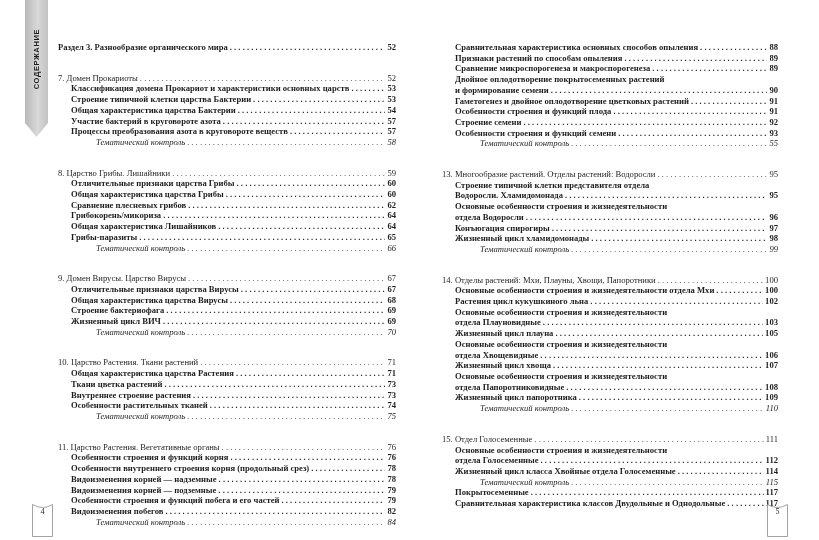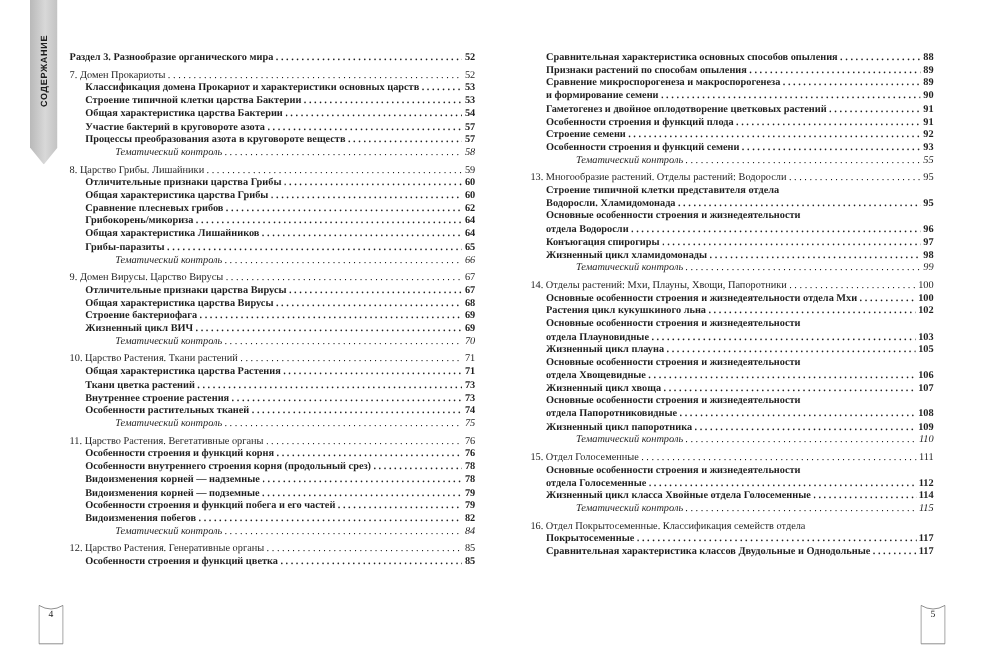--- a/index.html
+++ b/index.html
@@ -43,21 +43,21 @@
   }
   .toc-col.left  { left: 58px;  width: 338px; }
   .toc-col.right { left: 442px; width: 336px; }
 
   .row {
     display: flex;
     align-items: baseline;
     line-height: 10.7px;
     font-size: 8.6px;
   }
-  .row.gap { margin-top: 4px; }
+  .row.gap { margin-top: 20px; }
   .row.h { font-weight: bold; justify-content: flex-end; }
   .row.n, .row.nw { padding-left: 0; }
   .row.s, .row.w { padding-left: 13px; font-weight: bold; }
   .row.c { padding-left: 38px; font-style: italic; }
   .txt { white-space: nowrap; }
   .dots {
     flex: 1 1 auto;
     overflow: hidden;
     white-space: nowrap;
     margin: 0 2px;
@@ -292,20 +292,23 @@
     <div class="row s">
       <span class="txt">Признаки растений по способам опыления</span>
       <span class="dots"></span>
       <span class="pg">89</span>
     </div>
     <div class="row s">
       <span class="txt">Сравнение микроспорогенеза и макроспорогенеза</span>
       <span class="dots"></span>
       <span class="pg">89</span>
     </div>
+    <div class="row w">
+      <span class="txt">Двойное оплодотворение покрытосеменных растений</span>
+    </div>
     <div class="row s">
       <span class="txt">и формирование семени</span>
       <span class="dots"></span>
       <span class="pg">90</span>
     </div>
     <div class="row s">
       <span class="txt">Гаметогенез и двойное оплодотворение цветковых растений</span>
       <span class="dots"></span>
       <span class="pg">91</span>
     </div>
@@ -439,23 +442,20 @@
     </div>
     <div class="row s">
       <span class="txt">Жизненный цикл класса Хвойные отдела Голосеменные</span>
       <span class="dots"></span>
       <span class="pg">114</span>
     </div>
     <div class="row c">
       <span class="txt">Тематический контроль</span>
       <span class="dots"></span>
       <span class="pg">115</span>
-    </div>
-    <div class="row nw gap">
-      <span class="txt">16. Отдел Покрытосеменные. Классификация семейств отдела</span>
     </div>
     <div class="row s">
       <span class="txt">Покрытосеменные</span>
       <span class="dots"></span>
       <span class="pg">117</span>
     </div>
     <div class="row s">
       <span class="txt">Сравнительная характеристика классов Двудольные и Однодольные</span>
       <span class="dots"></span>
       <span class="pg">117</span>

